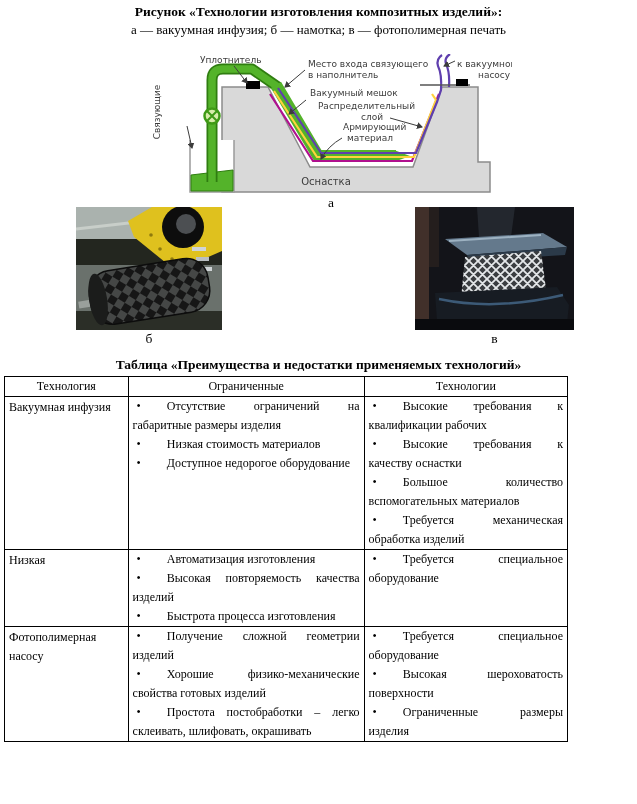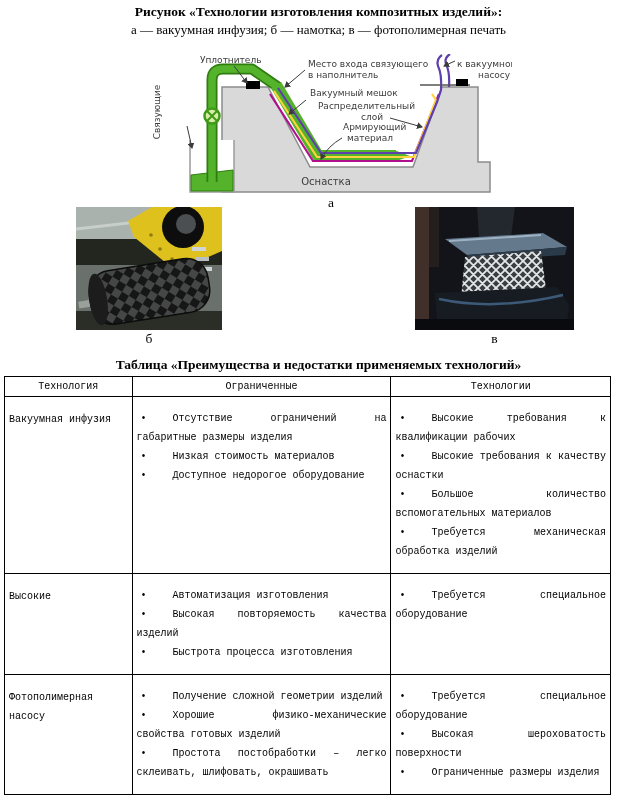--- a/index.html
+++ b/index.html
@@ -8,23 +8,23 @@
   .center{text-align:center;}
   .fig-title{position:absolute;top:4px;left:0;width:637px;font-weight:bold;font-size:13.5px;}
   .fig-subtitle{position:absolute;top:22px;left:0;width:637px;font-size:13px;}
   .diagram{position:absolute;left:150px;top:54px;width:362px;height:141px;}
   .caption-a{position:absolute;top:195px;left:150px;width:362px;font-size:13.5px;}
   .photo-b{position:absolute;left:76px;top:207px;width:146px;height:123px;}
   .photo-v{position:absolute;left:415px;top:207px;width:159px;height:123px;}
   .caption-b{position:absolute;top:331px;left:76px;width:146px;font-size:13.5px;}
   .caption-v{position:absolute;top:331px;left:415px;width:159px;font-size:13.5px;}
   .tbl-title{position:absolute;top:357px;left:0;width:637px;font-weight:bold;font-size:13.5px;}
-  table.main{position:absolute;left:4px;top:376px;width:607px;border-collapse:collapse;
-             font-size:10px;line-height:19px;font-family:Liberation Mono, monospace;}
-  table.main th,table.main td{border:1px solid #000;vertical-align:top;padding:12px 4px;}
+  table.main{position:absolute;left:4px;top:376px;width:564px;border-collapse:collapse;
+             font-size:12px;line-height:19px;}
+  table.main th,table.main td{border:1px solid #000;vertical-align:top;padding:0 4px;}
   table.main th{font-weight:normal;text-align:center;height:18px;padding:0 2px;}
   col.c1{width:130px;} col.c2{width:271px;} col.c3{width:228px;}
   td .tech{padding-top:1px;}
   p.li{margin:0;text-align:justify;}
   p.li .bullet{margin-left:4px;}
   p.li .gap{display:inline-block;width:26px;}
   .dlabel{font-family:"DejaVu Sans",sans-serif;font-size:9px;fill:#3c3c3c;}
   .dlabel-s{font-family:"DejaVu Sans",sans-serif;font-size:10px;fill:#3c3c3c;}
 </style>
 </head>
@@ -165,21 +165,21 @@
           </td>
           <td>
             <p class="li"><span class="bullet">•</span><span class="gap"></span>Высокие требования к квалификации рабочих</p>
             <p class="li"><span class="bullet">•</span><span class="gap"></span>Высокие требования к качеству оснастки</p>
             <p class="li"><span class="bullet">•</span><span class="gap"></span>Большое количество вспомогательных материалов</p>
             <p class="li"><span class="bullet">•</span><span class="gap"></span>Требуется механическая обработка изделий</p>
           </td>
         </tr>
         <tr>
           <td>
-            <div class="tech">Высокие</div>
+            <div class="tech">Низкая</div>
           </td>
           <td>
             <p class="li"><span class="bullet">•</span><span class="gap"></span>Автоматизация изготовления</p>
             <p class="li"><span class="bullet">•</span><span class="gap"></span>Высокая повторяемость качества изделий</p>
             <p class="li"><span class="bullet">•</span><span class="gap"></span>Быстрота процесса изготовления</p>
           </td>
           <td>
             <p class="li"><span class="bullet">•</span><span class="gap"></span>Требуется специальное оборудование</p>
           </td>
         </tr>

